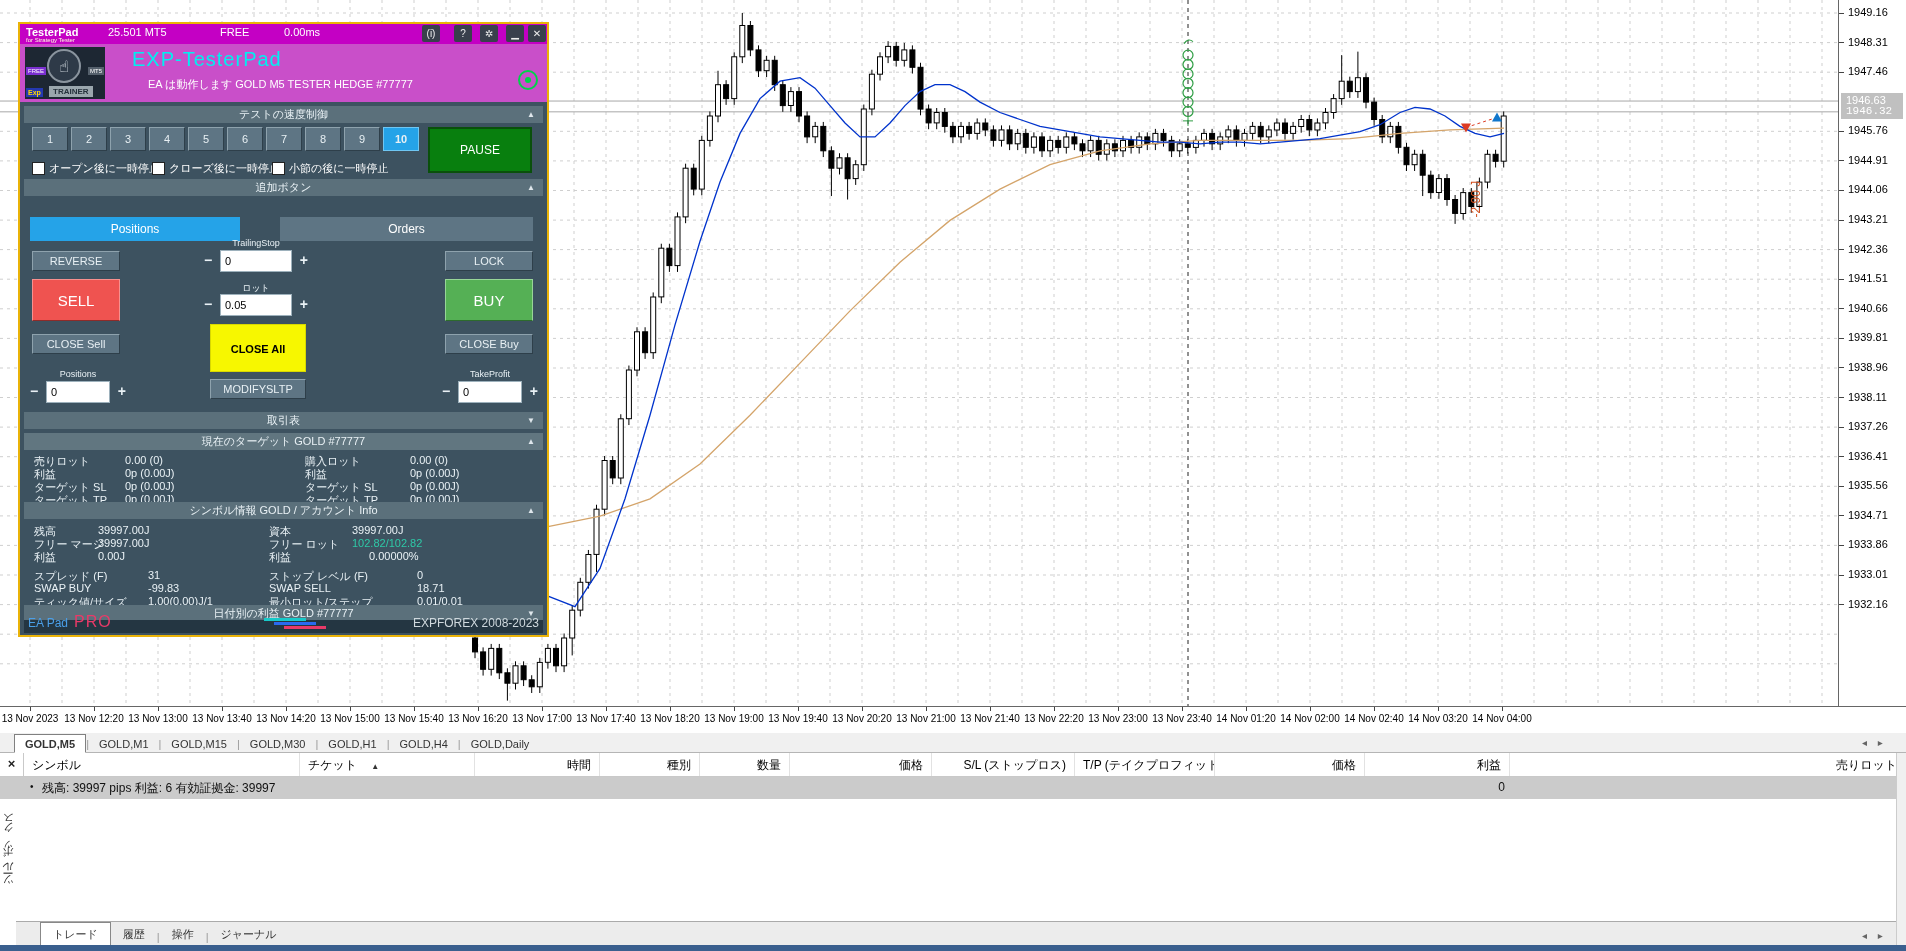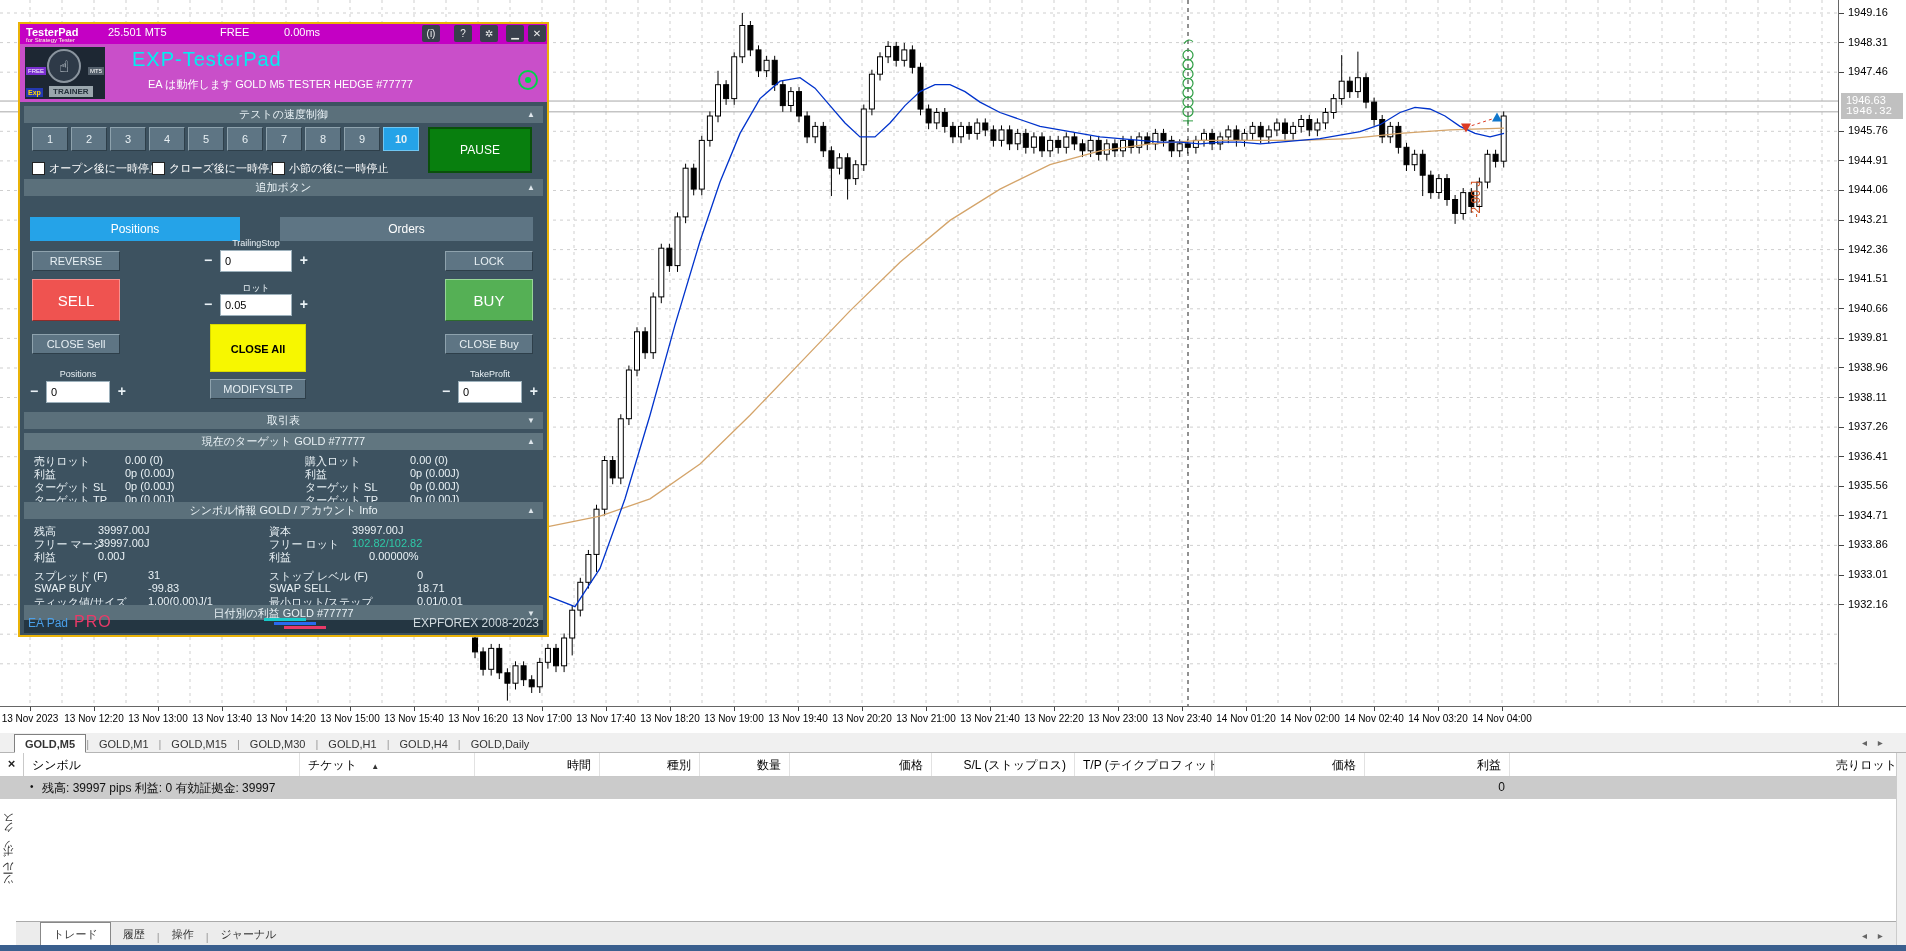--- a/index.html
+++ b/index.html
@@ -580,21 +580,21 @@
       <div class="thcell r" style="width: 142px; min-width: 142px;">価格</div>
       <div class="thcell r" style="width: 143px; min-width: 143px;">S/L (ストップロス)</div>
       <div class="thcell r" style="width: 140px; min-width: 140px;">T/P (テイクプロフィット)</div>
       <div class="thcell r" style="width: 150px; min-width: 150px;">価格</div>
       <div class="thcell r" style="width: 145px; min-width: 145px;">利益</div>
       <div class="thcell r" style="width: 396px; min-width: 396px;">売りロット</div>
     </div>
 
   <div id="balance-row" class="abs">
     <span id="balance-bullet">•</span>
-    <span id="balance-text">残高: 39997 pips   利益: 0   有効証拠金: 39997</span>
+    <span id="balance-text">残高: 39997 pips   利益: 6   有効証拠金: 39997</span>
     <span id="balance-profit">0</span>
   </div>
 
   <div id="toolbox-label" class="abs">ツールボックス</div>
   <div id="toolbox-tabs" class="abs">
       <div class="xtab active">トレード</div>
       <div class="xtab">履歴</div>
       <div class="csep">|</div>
       <div class="xtab">操作</div>
       <div class="csep">|</div>

